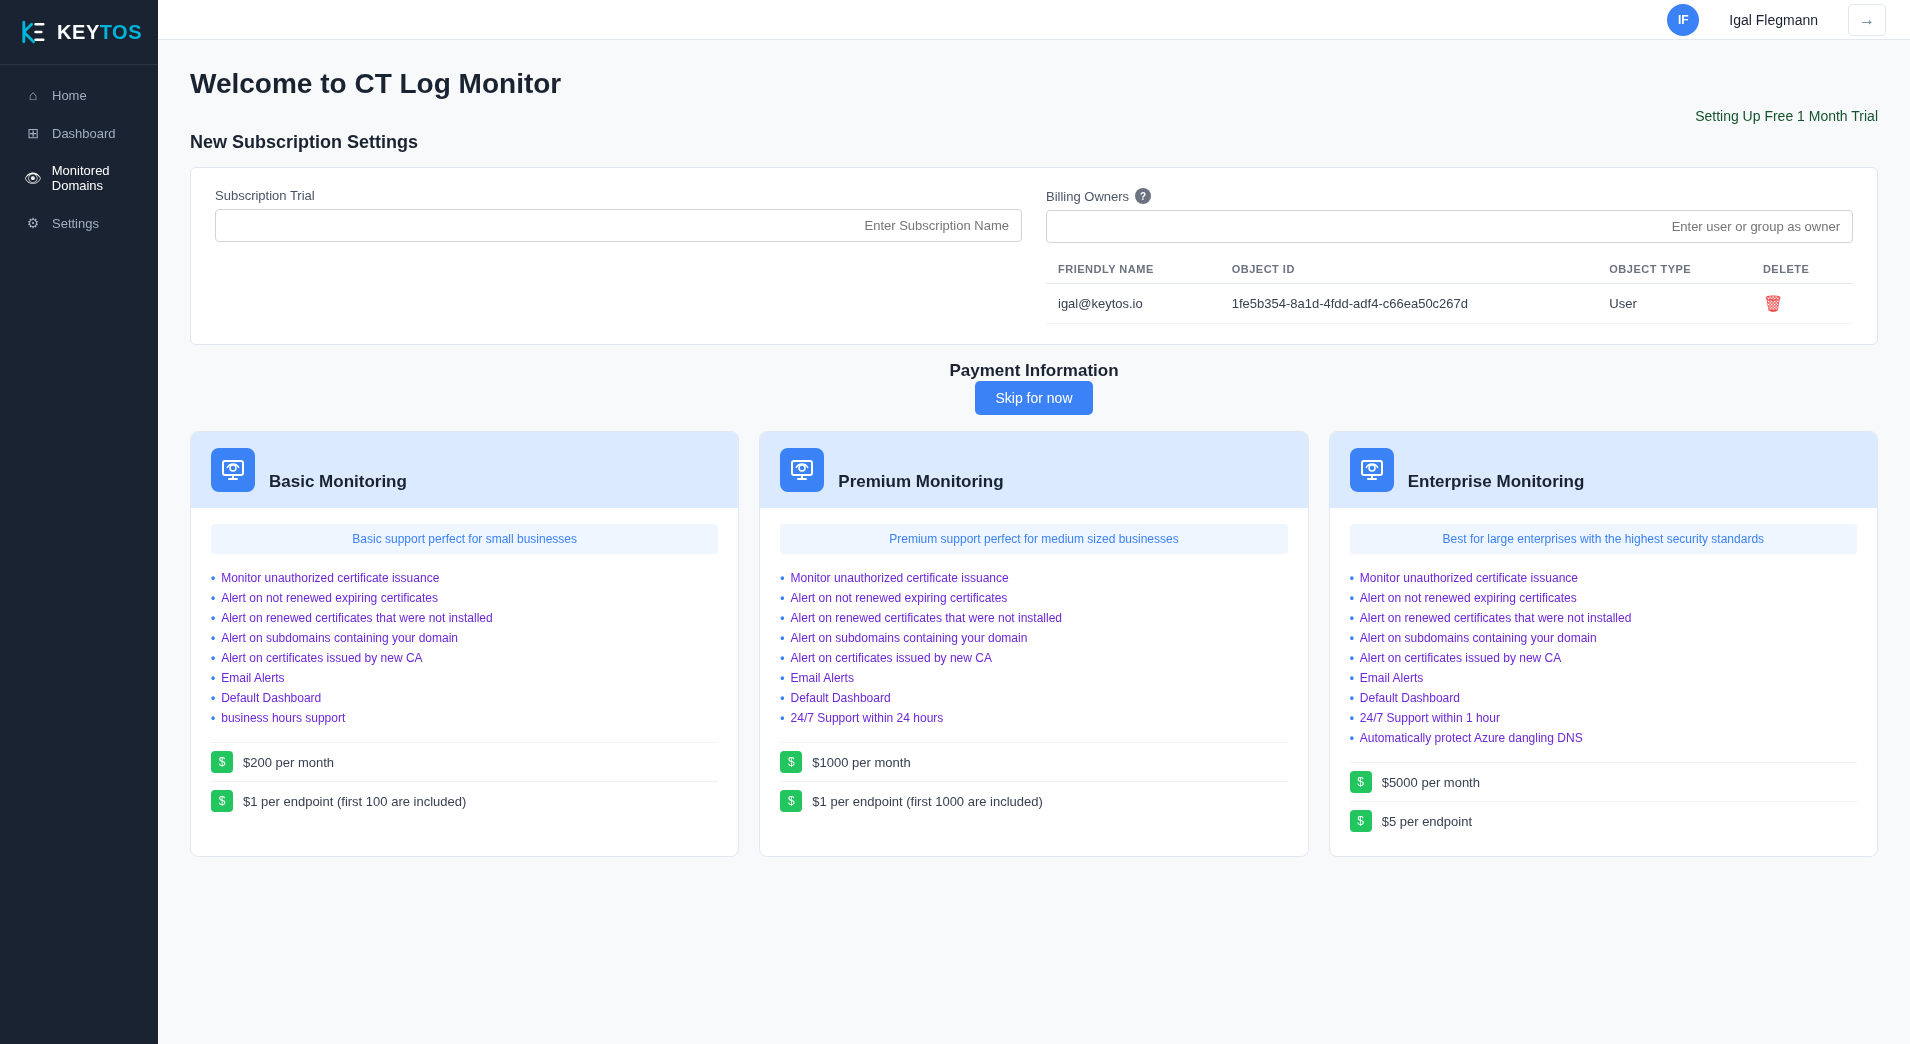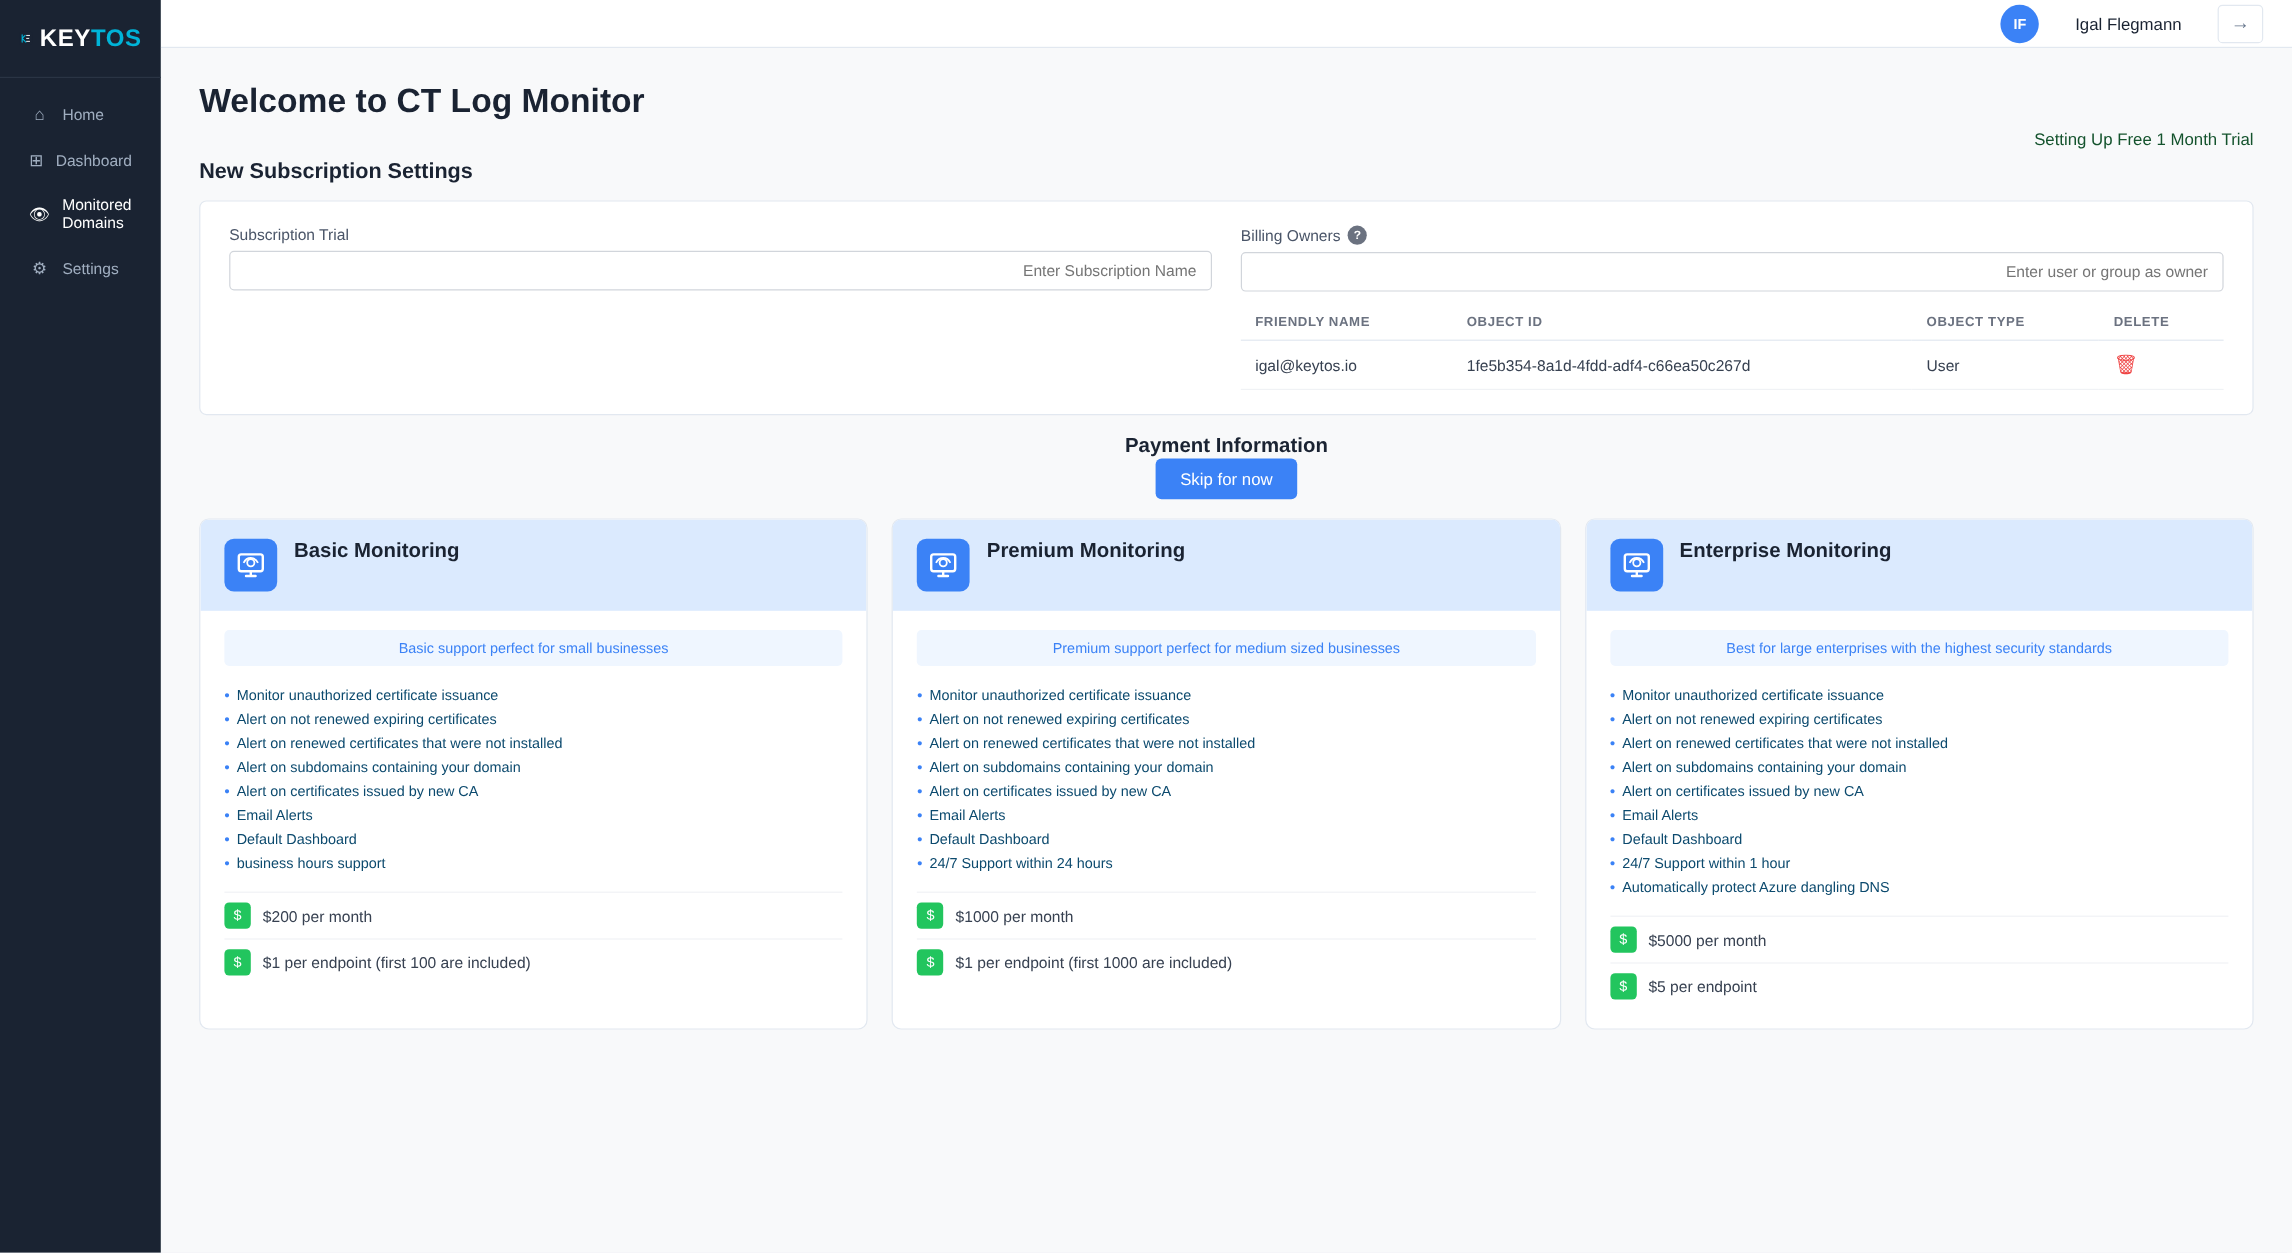--- a/index.html
+++ b/index.html
@@ -1,20 +1,20 @@
 <!DOCTYPE html>
 <html><head>
   <meta charset="utf-8">
   <style>
     * { box-sizing: border-box; margin: 0; padding: 0; }
     body { font-family: 'Segoe UI', Arial, sans-serif; display: flex; height: 100vh; overflow: hidden; background: #f0f2f5; }
 
     
     .sidebar {
-      width: 134px;
+      width: 158px;
       background: #1a2332;
       color: #fff;
       display: flex;
       flex-direction: column;
       flex-shrink: 0;
       height: 100vh;
     }
     .sidebar-logo {
       padding: 14px 16px;
       display: flex;
@@ -226,21 +226,21 @@
     .pricing-card {
       background: #fff;
       border: 1px solid #e2e8f0;
       border-radius: 8px;
       overflow: hidden;
     }
     .card-header {
       background: #dbeafe;
       padding: 16px 20px;
       display: flex;
-      align-items: flex-start;
+      align-items: flex-end;
       gap: 14px;
     }
     .card-icon {
       width: 44px;
       height: 44px;
       background: #3b82f6;
       border-radius: 8px;
       display: flex;
       align-items: center;
       justify-content: center;
@@ -262,21 +262,21 @@
       font-size: 12px;
       margin-bottom: 14px;
     }
     .feature-list {
       list-style: none;
       padding: 0;
       margin-bottom: 14px;
     }
     .feature-list li {
       font-size: 12px;
-      color: #0c4a6e;
+      color: #6d28d9;
       padding: 3px 0;
       display: flex;
       align-items: flex-start;
       gap: 6px;
     }
     .feature-list li::before {
       content: '•';
       color: #3b82f6;
       font-weight: 700;
       margin-top: 0px;

